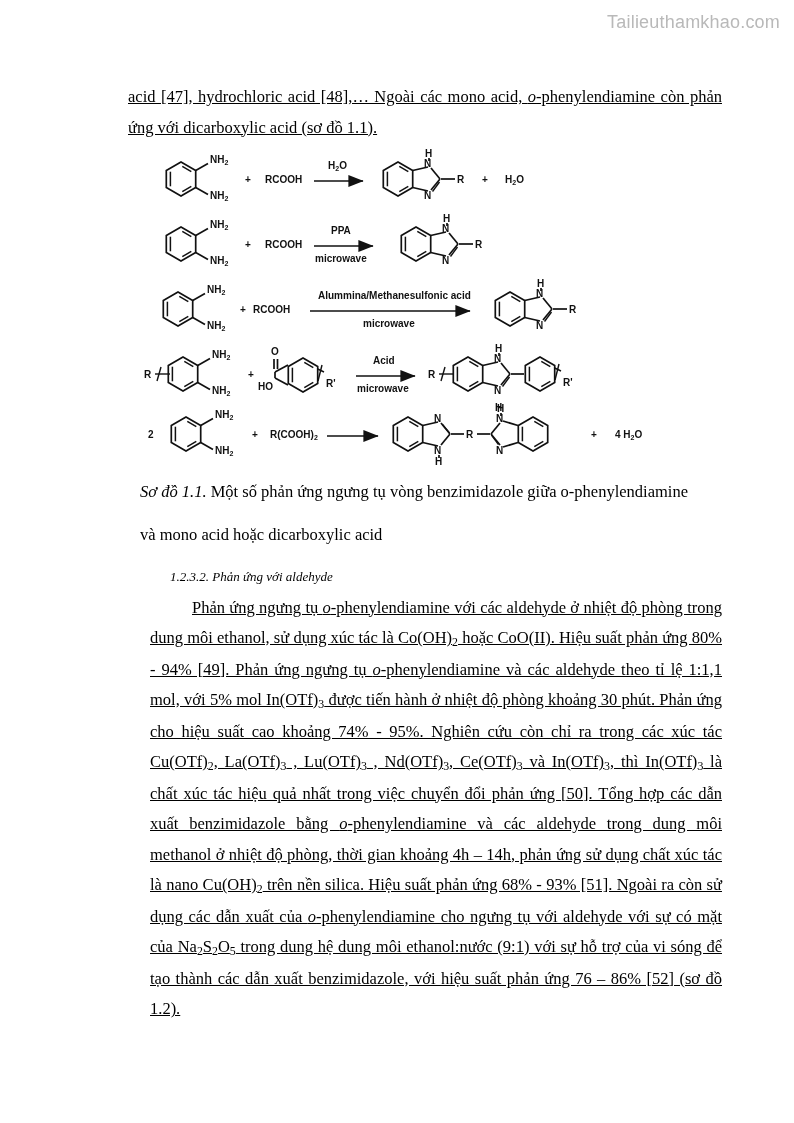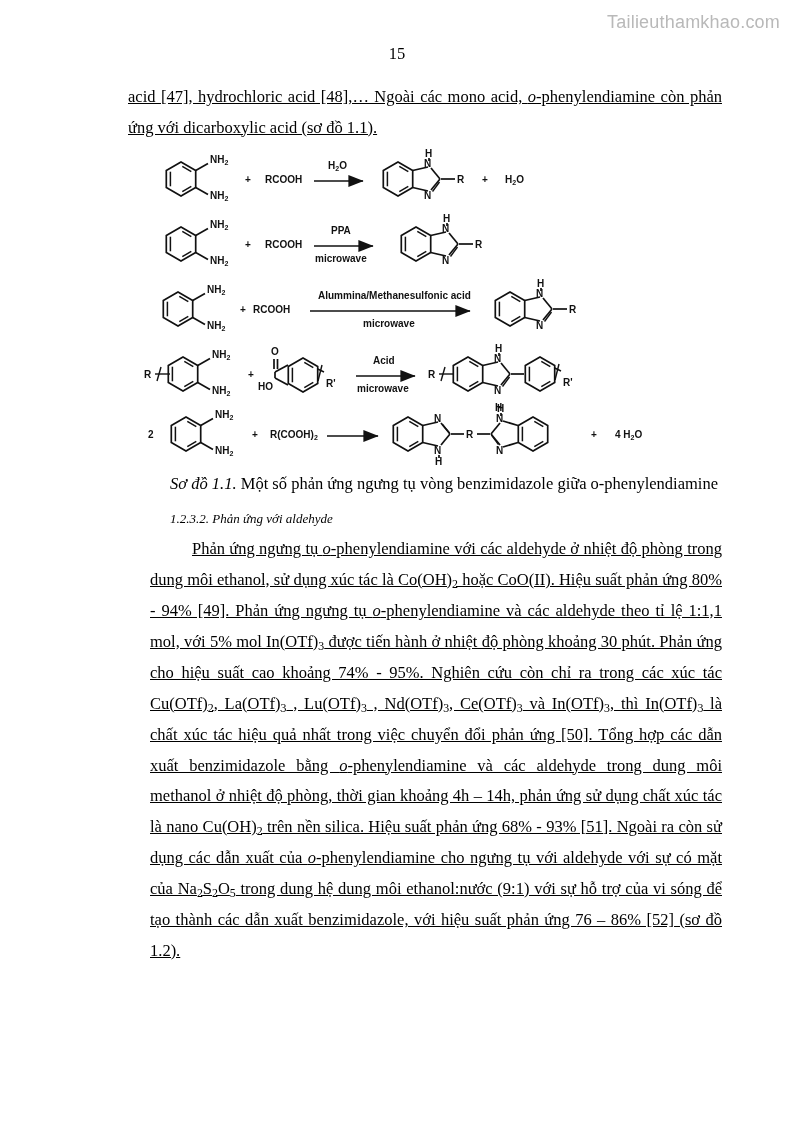--- a/index.html
+++ b/index.html
@@ -56,24 +56,24 @@
     text-align: justify;
     text-justify: inter-word;
     text-decoration: underline;
   }
   p.body-text.indent { text-indent: 42px; margin-left: 22px; }
 
   .italic { font-style: italic; }
   sub { font-size: 0.72em; vertical-align: baseline; position: relative; bottom: -0.28em; }
 
   .caption {
-    margin: 4px;
+    margin: 12px;
     font-size: 16.5px;
     line-height: 30.5px;
-    text-align: right;
+    text-align: left;
   }
   .caption .lead { font-style: italic; }
 
   .subheading {
     margin: 0;
     font-size: 13px;
     line-height: 30.5px;
     font-style: italic;
     text-indent: 42px;
   }
@@ -87,21 +87,20 @@
   }
   .scheme svg { display: block; }
 </style>
 </head>
 <body>
 
 <div class="page">
 
   <div class="watermark">Tailieuthamkhao.com</div>
 
-  <div class="page-number">15</div>
 
   <div class="content">
 
     <p class="body-text"><span>acid [47], hydrochloric acid [48],… Ngoài các mono acid, </span><span class="italic">o</span><span>-phenylendiamine còn phản ứng với dicarboxylic acid (sơ đồ 1.1).</span></p>
 
     <div class="scheme">
       <svg width="594" height="318" viewBox="0 0 594 318" xmlns="http://www.w3.org/2000/svg">
         <defs>
           <marker id="arw" markerWidth="9" markerHeight="7" refX="8.6" refY="3.5" orient="auto">
             <polygon points="0 0, 9 3.5, 0 7" fill="#111"></polygon>
@@ -303,19 +302,20 @@
             <line class="bond" x1="375" y1="300" x2="390" y2="295.5"></line>
             <use href="#benzRing" x="405" y="287"></use>
           </g>
           <text class="lbl" x="463" y="291">+</text>
           <text class="lbl" x="487" y="291">4 H<tspan class="lblS" dy="2">2</tspan><tspan class="lbl" dy="-2">O</tspan></text>
         </g>
       </svg>
     </div>
 
     <p class="caption"><span class="lead">Sơ đồ 1.1.</span><span> Một số phản ứng ngưng tụ vòng benzimidazole giữa o-phenylendiamine</span></p>
+    <p class="caption">và mono acid hoặc dicarboxylic acid</p>
 
     <p class="subheading">1.2.3.2. Phản ứng với aldehyde</p>
 
     <p class="body-text indent"><span>Phản ứng ngưng tụ </span><span class="italic">o</span><span>-phenylendiamine với các aldehyde ở nhiệt độ phòng trong dung môi ethanol, sử dụng xúc tác là Co(OH)</span><sub>2</sub><span> hoặc CoO(II). Hiệu suất phản ứng 80% - 94% [49]. Phản ứng ngưng tụ </span><span class="italic">o</span><span>-phenylendiamine và các aldehyde theo tỉ lệ 1:1,1 mol, với 5% mol In(OTf)</span><sub>3</sub><span> được tiến hành ở nhiệt độ phòng khoảng 30 phút. Phản ứng cho hiệu suất cao khoảng 74% - 95%. Nghiên cứu còn chỉ ra trong các xúc tác Cu(OTf)</span><sub>2</sub><span>, La(OTf)</span><sub>3</sub><span> , Lu(OTf)</span><sub>3</sub><span> , Nd(OTf)</span><sub>3</sub><span>, Ce(OTf)</span><sub>3</sub><span> và In(OTf)</span><sub>3</sub><span>, thì In(OTf)</span><sub>3</sub><span> là chất xúc tác hiệu quả nhất trong việc chuyển đổi phản ứng [50]. Tổng hợp các dẫn xuất benzimidazole bằng </span><span class="italic">o</span><span>-phenylendiamine và các aldehyde trong dung môi methanol ở nhiệt độ phòng, thời gian khoảng 4h – 14h, phản ứng sử dụng chất xúc tác là nano Cu(OH)</span><sub>2</sub><span> trên nền silica. Hiệu suất phản ứng 68% - 93% [51]. Ngoài ra còn sử dụng các dẫn xuất của </span><span class="italic">o</span><span>-phenylendiamine cho ngưng tụ với aldehyde với sự có mặt của Na</span><sub>2</sub><span>S</span><sub>2</sub><span>O</span><sub>5</sub><span> trong dung hệ dung môi ethanol:nước (9:1) với sự hỗ trợ của vi sóng để tạo thành các dẫn xuất benzimidazole, với hiệu suất phản ứng 76 – 86% [52] (sơ đồ 1.2).</span></p>
 
   </div>
 </div>
 
 </body></html>

